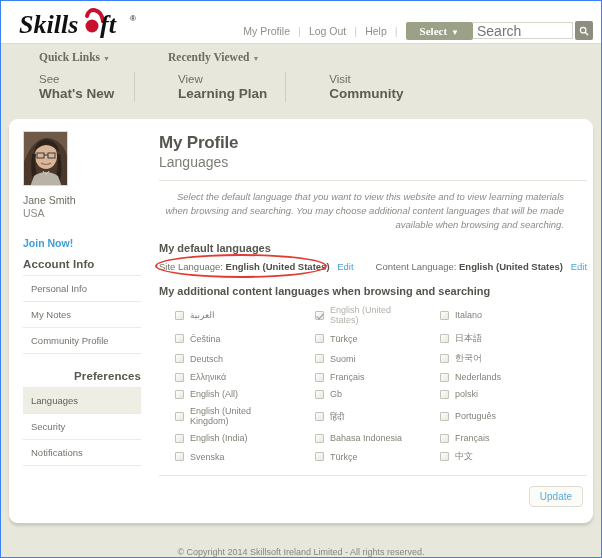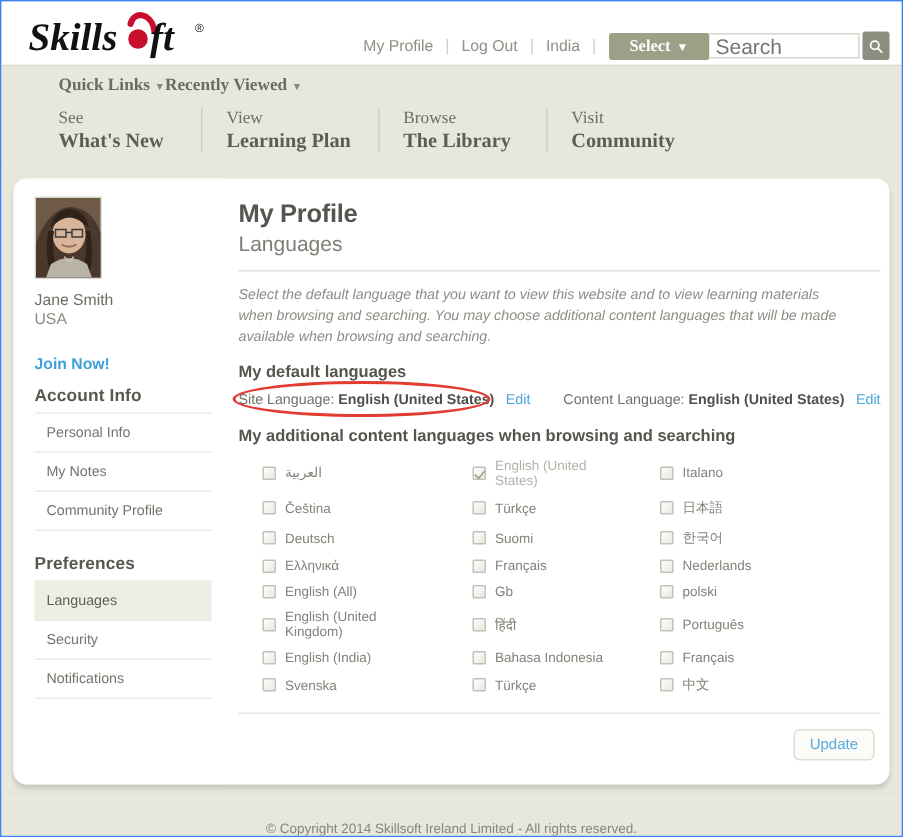--- a/index.html
+++ b/index.html
@@ -89,31 +89,33 @@
 
   
   .navbar {
     background: #e8e7dc;
     height: 68px;
     padding: 7px 0 0 38px;
     border-top: 1px solid #dedcd0;
   }
   .nav-topline {
     display: flex;
+    gap: 58px;
     font-family: "Liberation Serif", serif;
     font-weight: bold;
     font-size: 11.5px;
     color: #6b6b5e;
     margin-bottom: 9px;
   }
   .nav-topline span.caret { font-size: 7px; color: #8a8a78; margin-left: 3px; }
   .nav-main {
     display: flex;
-    font-family: Liberation Serif, serif;
+    font-family: Liberation Sans, sans-serif;
     color: #6f6f61;
+    gap: 27px;
   }
   .nav-item {
     padding: 0 18px 0 0;
     margin-right: 16px;
     border-right: 1px solid #cfceC0;
     min-width: 96px;
     line-height: 1.22;
     cursor: pointer;
   }
   .nav-item:first-child { padding-left: 0; }
@@ -213,20 +215,21 @@
   .hr {
     border-top: 1px solid #e4e4da;
     margin: 10px 0 9px 0;
   }
   .intro {
     font-size: 9.5px;
     font-style: italic;
     color: #8c8c84;
     line-height: 1.45;
     max-width: 405px;
+    text-align: right;
   }
   .sec-head {
     font-size: 11px;
     font-weight: bold;
     color: #55554f;
     margin-top: 11px;
     margin-bottom: 4px;
   }
   .default-langs {
     display: flex;
@@ -350,21 +353,21 @@
         <text x="81" y="26" font-family="Liberation Serif, serif" font-size="26" font-weight="bold" font-style="italic" fill="#111">ft</text>
         <text x="111" y="14" font-family="Liberation Sans, sans-serif" font-size="8" fill="#111">®</text>
       </svg>
     </div>
 
     <div class="top-links">
       <a class="top-link">My Profile</a>
       <span class="top-sep">|</span>
       <a class="top-link">Log Out</a>
       <span class="top-sep">|</span>
-      <a class="top-link">India</a>
+      <a class="top-link">Help</a>
       <span class="top-sep">|</span>
 
       <button class="select-btn">
         <span>Select</span><span class="caret">▼</span>
       </button>
       <input class="search-input" type="text" placeholder="Search" style="">
       <button class="search-btn">
         <svg width="10" height="10" viewBox="0 0 12 12">
           <circle cx="5" cy="5" r="3.3" stroke="#fff" stroke-width="1.4" fill="none"></circle>
           <line x1="7.5" y1="7.5" x2="10.5" y2="10.5" stroke="#fff" stroke-width="1.6" stroke-linecap="round"></line>
@@ -383,24 +386,20 @@
       </div>
     </div>
     <div class="nav-main">
       <div class="nav-item">
         <div class="l1">See</div>
         <div class="l2">What's New</div>
       </div>
       <div class="nav-item">
         <div class="l1">View</div>
         <div class="l2">Learning Plan</div>
-      </div>
-      <div class="nav-item">
-        <div class="l1">Browse</div>
-        <div class="l2">The Library</div>
       </div>
       <div class="nav-item">
         <div class="l1">Visit</div>
         <div class="l2">Community</div>
       </div>
     </div>
   </div>
 
   <div class="body-wrap">
     <div class="panel">
@@ -427,21 +426,21 @@
 
         <a class="join-now">Join Now!</a>
 
         <div class="side-head">Account Info</div>
         <div class="side-list">
           <div class="side-item first">Personal Info</div>
           <div class="side-item">My Notes</div>
           <div class="side-item">Community Profile</div>
         </div>
 
-        <div class="side-head" style="margin-top:16px;">Preferences</div>
+        <div class="side-head" style="margin-top:16px;text-align:right;">Preferences</div>
         <div class="side-list">
           <div class="side-item first active">Languages</div>
           <div class="side-item">Security</div>
           <div class="side-item">Notifications</div>
         </div>
       </div>
 
       <div class="main">
         <div class="page-title">My Profile</div>
         <div class="page-sub">Languages</div>

